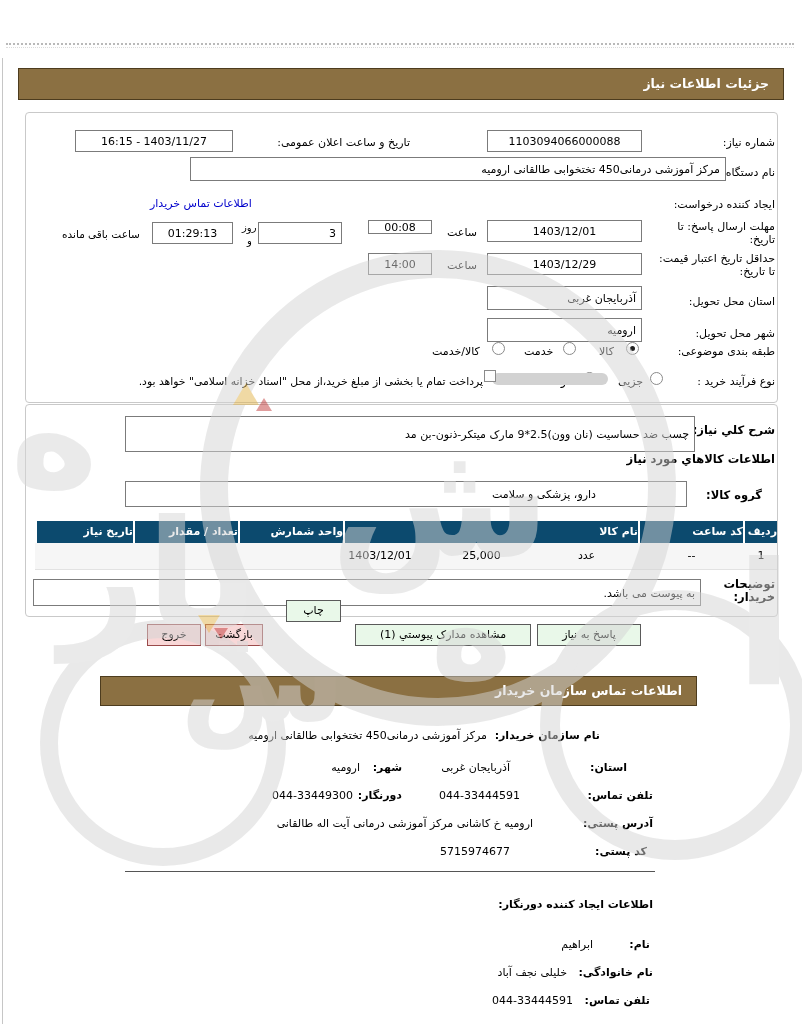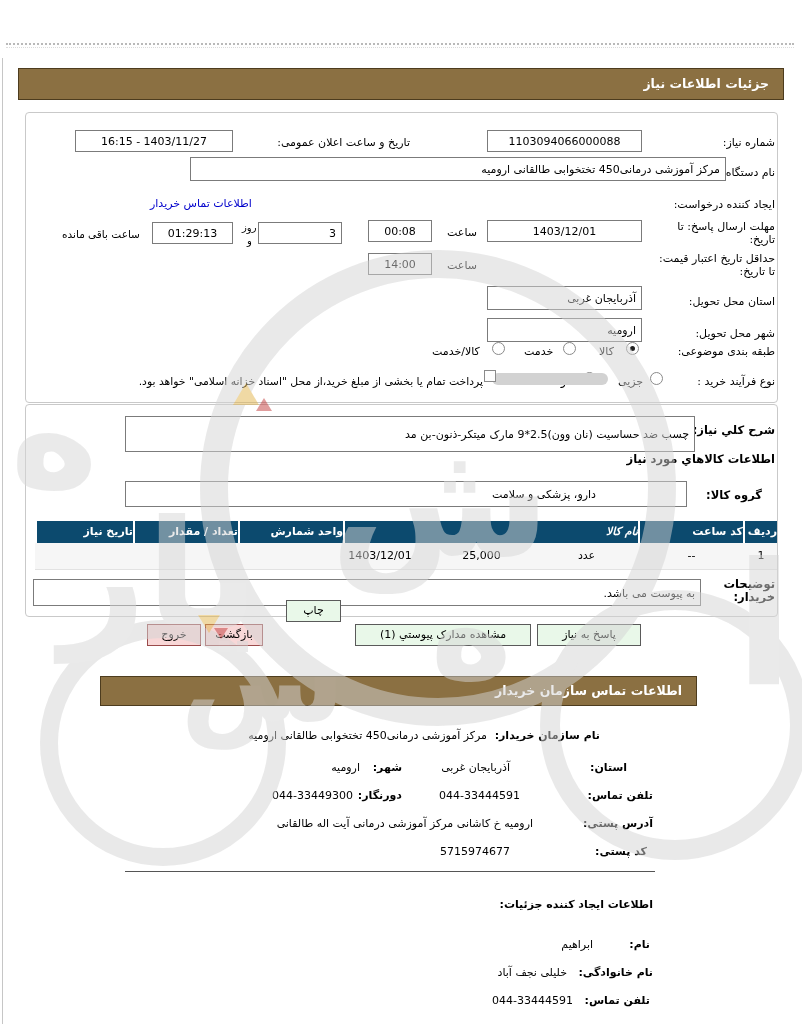--- a/index.html
+++ b/index.html
@@ -103,34 +103,37 @@
   </div>
 
   <div class="lbl" style="right:27px;top:198px;">ایجاد کننده درخواست:</div>
   <a class="link" style="left:150px;top:197px;">اطلاعات تماس خریدار</a>
 
   <div class="lbl wrap" style="right:27px;top:220px;">مهلت ارسال پاسخ: تا تاریخ:</div>
   <div class="ibox center" style="left:487px;top:220px;width:155px;height:22px;">
     <span class="v">1403/12/01</span>
   </div>
   <div class="lbl" style="right:325px;top:226px;">ساعت</div>
-  <div class="ibox center" style="left:368px;top:220px;width:64px;height:22px;">
+  <div class="ibox center" style="left:368px;top:220px;width:64px;height:14px;">
     <span class="v">00:08</span>
   </div>
   <div class="ibox" style="left:258px;top:222px;width:84px;height:22px;">
     <span class="v">3</span>
   </div>
   <div class="lbl" style="left:242px;top:221px;font-size:10px;">روز</div>
   <div class="lbl" style="left:247px;top:234px;font-size:10px;">و</div>
   <div class="ibox center" style="left:152px;top:222px;width:81px;height:22px;">
     <span class="v">01:29:13</span>
   </div>
   <div class="lbl" style="left:62px;top:228px;font-size:10.5px;">ساعت باقی مانده</div>
 
   <div class="lbl wrap" style="right:27px;top:252px;">حداقل تاریخ اعتبار قیمت: تا تاریخ:</div>
+  <div class="ibox center" style="left:487px;top:253px;width:155px;height:22px;">
+    <span class="v">1403/12/29</span>
+  </div>
   <div class="lbl" style="right:325px;top:259px;">ساعت</div>
   <div class="ibox center" style="left:368px;top:253px;width:64px;height:22px;">
     <span class="v">14:00</span>
   </div>
 
   <div class="lbl" style="right:27px;top:295px;">استان محل تحویل:</div>
   <div class="ibox" style="left:487px;top:286px;width:155px;height:24px;">
     <span class="v">آذربایجان غربی</span>
   </div>
   <div class="lbl" style="right:27px;top:327px;">شهر محل تحویل:</div>
@@ -166,21 +169,21 @@
 
   <div class="lbl b" style="right:40px;top:489px;font-size:11.5px;">گروه کالا:</div>
   <div class="ibox" style="left:125px;top:481px;width:562px;height:26px;">
     <span class="v" style="right:90px;">دارو، پزشکی و سلامت</span>
   </div>
 
   <div class="gtable">
     <div class="hrow">
       <div class="hcell" style="width:32px;">ردیف</div>
       <div class="hcell" style="width:103px;">کد ساعت</div>
-      <div class="hcell" style="width:293px;font-style:italic;">نام کالا</div>
+      <div class="hcell" style="width:293px;">نام کالا</div>
       <div class="hcell" style="width:103px;">واحد شمارش</div>
       <div class="hcell" style="width:103px;">تعداد / مقدار</div>
       <div class="hcell" style="width:96px;">تاریخ نیاز</div>
     </div>
     <div class="drow">
       <div class="dcell" style="width:32px;">1</div>
       <div class="dcell" style="width:103px;">--</div>
       <div class="dcell" style="width:103px;">عدد</div>
       <div class="dcell ltrnum" style="width:103px;">25,000</div>
       <div class="dcell ltrnum" style="width:96px;">1403/12/01</div>
@@ -219,21 +222,21 @@
   <div class="ct num" style="right:449px;top:789px;">044-33449300</div>
 
   <div class="ct b" style="right:149px;top:817px;">آدرس پستی:</div>
   <div class="ct" style="right:269px;top:817px;">ارومیه خ کاشانی مرکز آموزشی درمانی آیت اله طالقانی</div>
 
   <div class="ct b" style="right:155px;top:845px;">کد پستی:</div>
   <div class="ct num" style="right:292px;top:845px;">5715974677</div>
 
   <div class="hrline"></div>
 
-  <div class="ct b" style="right:149px;top:898px;">اطلاعات ایجاد کننده جزئیات:</div>
+  <div class="ct b" style="right:149px;top:898px;">اطلاعات ایجاد کننده دورنگار:</div>
 
   <div class="ct b" style="right:152px;top:938px;">نام:</div>
   <div class="ct" style="right:209px;top:938px;">ابراهیم</div>
 
   <div class="ct b" style="right:149px;top:966px;">نام خانوادگی:</div>
   <div class="ct" style="right:235px;top:966px;">خلیلی نجف آباد</div>
 
   <div class="ct b" style="right:152px;top:994px;">تلفن تماس:</div>
   <div class="ct num" style="right:229px;top:994px;">044-33444591</div>
 

